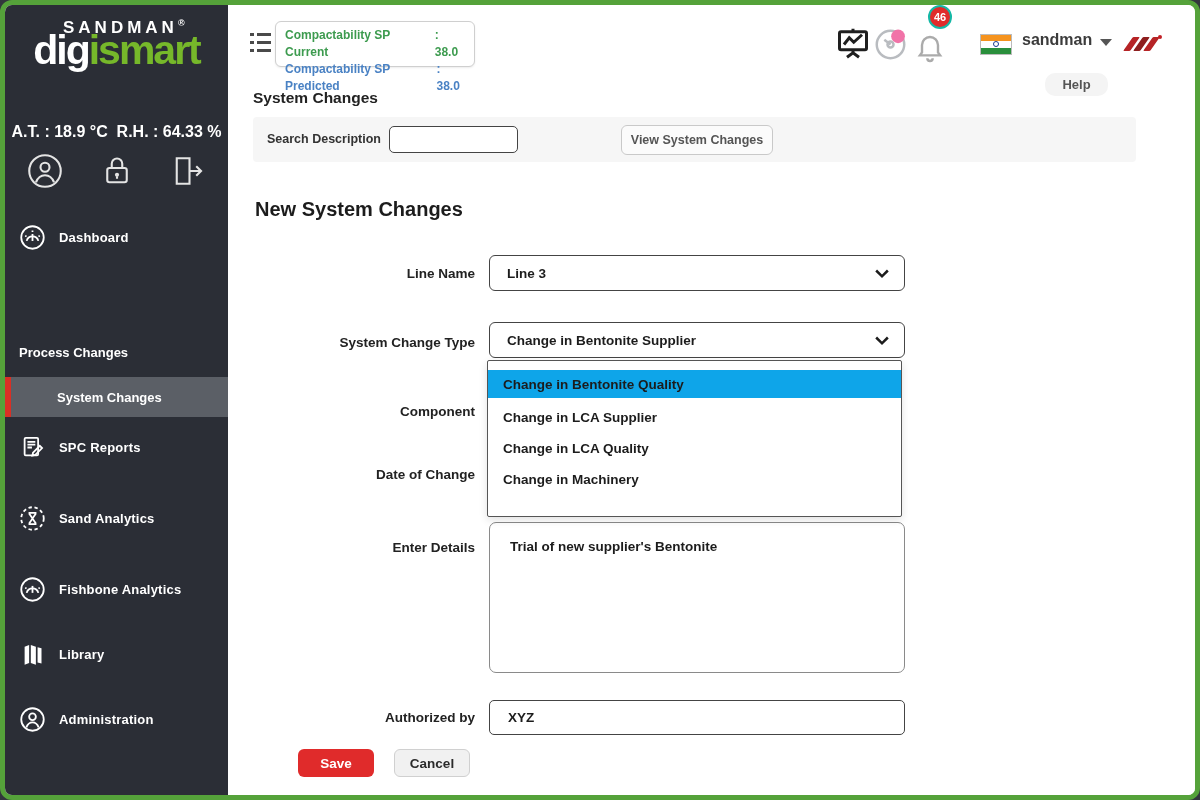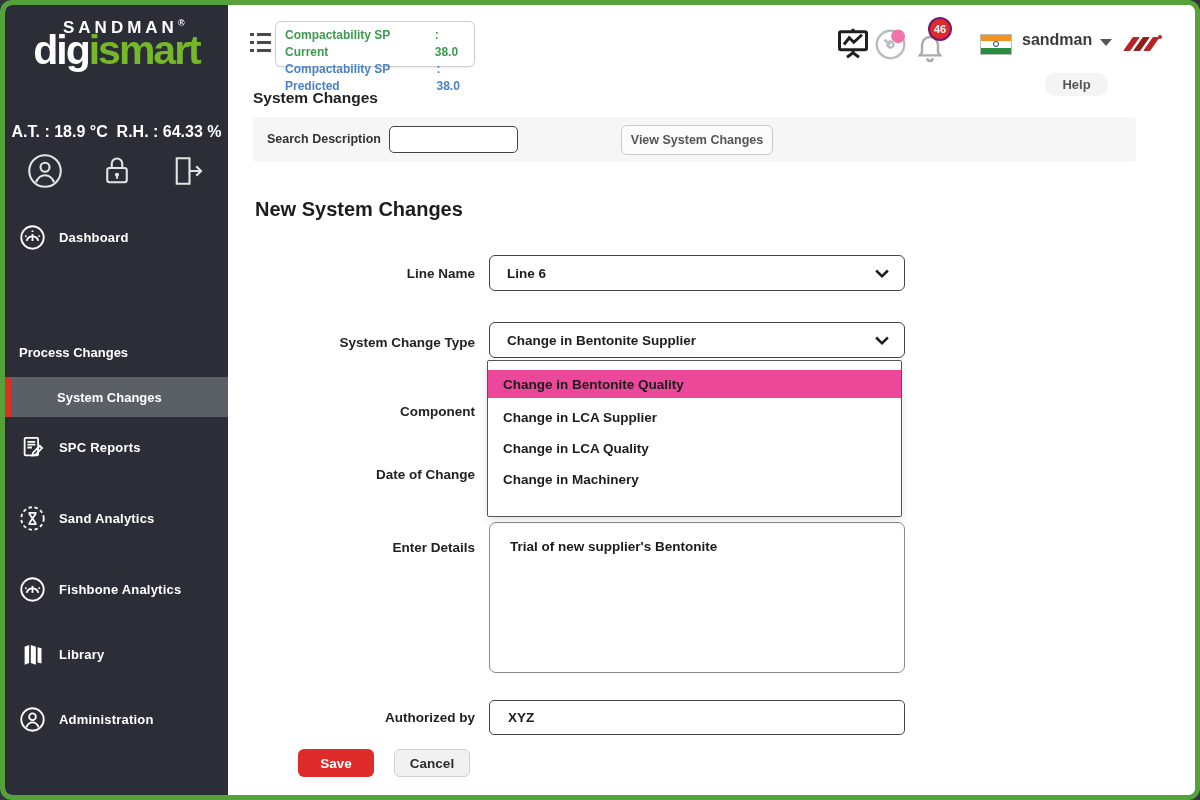--- a/index.html
+++ b/index.html
@@ -33,21 +33,21 @@
   .hamburger .dot { width:4px; height:3px; background:#4a4a4a; margin-right:3px; }
   .hamburger .bar { width:14px; height:3px; background:#4a4a4a; }
 
   .sp-box { position:absolute; left:47px; top:16px; width:200px; height:46px; background:#ffffff; border:1px solid #cfcfcf; border-radius:6px; box-shadow:0 1px 2px rgba(0,0,0,.08); padding:5px 9px 0 9px; font-size:12px; font-weight:bold; }
   .sp-row { display:flex; justify-content:space-between; line-height:17px; }
   .sp-cur { color:#3d9b4f; }
   .sp-pred { color:#4a82c4; }
 
   .tb-icons { position:absolute; top:0; left:0; right:0; height:60px; }
   .icon-abs { position:absolute; }
-  .badge { position:absolute; left:700px; top:12px; width:24px; height:24px; background:#e02b2b; border-radius:50%; color:#ffffff; font-size:11px; font-weight:bold; display:flex; align-items:center; justify-content:center; border:2px solid #701a75; }
+  .badge { position:absolute; left:700px; top:0; width:24px; height:24px; background:#e02b2b; border-radius:50%; color:#ffffff; font-size:11px; font-weight:bold; display:flex; align-items:center; justify-content:center; border:2px solid #14b8a6; }
   .flag { position:absolute; left:752px; top:29px; width:32px; height:21px; border:1px solid #bbb; display:flex; flex-direction:column; }
   .flag .f1 { flex:1; background:#f5931e; }
   .flag .f2 { flex:1; background:#ffffff; position:relative; }
   .flag .f3 { flex:1; background:#2a8f3c; }
   .flag .chakra { position:absolute; left:50%; top:50%; width:6px; height:6px; margin:-3px 0 0 -3px; border:1.5px solid #1a3a8f; border-radius:50%; }
   .user-name { position:absolute; left:794px; top:26px; font-size:16px; font-weight:bold; color:#3b3b3b; cursor:pointer; }
   .user-caret { position:absolute; left:872px; top:34px; width:0; height:0; border-left:6px solid transparent; border-right:6px solid transparent; border-top:7px solid #555; cursor:pointer; }
   .brand-mark { position:absolute; left:900px; top:30px; width:36px; height:17px; }
   .brand-mark .s { position:absolute; top:2px; width:7px; height:14px; background:#b62426; transform:skewX(-35deg); border-radius:1px; }
   .brand-mark .s2 { left:10px; background:#8e1f1f; }
@@ -63,21 +63,21 @@
   .view-btn { position:absolute; left:368px; top:8px; width:152px; height:30px; background:#fbfbfb; border:1px solid #c9c9c9; border-radius:6px; font-family:inherit; font-size:12.5px; font-weight:bold; color:#555; cursor:pointer; }
 
   .form-title { position:absolute; left:27px; top:193px; font-size:20px; font-weight:bold; color:#1c1c1c; }
 
   .f-label { position:absolute; left:77px; width:170px; text-align:right; font-size:13.5px; font-weight:bold; color:#222; }
   .sel { position:absolute; left:261px; width:416px; height:36px; border:1.6px solid #444; border-radius:6px; background:#fff; display:flex; align-items:center; padding:0 14px 0 17px; font-size:13.5px; font-weight:bold; color:#1c1c1c; cursor:pointer; }
   .sel svg { position:absolute; right:12px; width:20px; height:20px; stroke:#1c1c1c; stroke-width:3; fill:none; }
 
   .dd-panel { position:absolute; left:259px; top:355px; width:415px; height:157px; background:#fff; border:1px solid #555; border-radius:2px; box-shadow:0 3px 8px rgba(0,0,0,.12); padding-top:9px; z-index:5; }
   .dd-opt { height:31px; display:flex; align-items:center; padding-left:15px; font-size:13.5px; font-weight:bold; color:#1c1c1c; cursor:pointer; }
-  .dd-opt.hl { background:#ec4899; height:28px; margin-bottom:4px; }
+  .dd-opt.hl { background:#0ea5e9; height:28px; margin-bottom:4px; }
 
   .details-area { position:absolute; left:261px; top:517px; width:416px; height:151px; border:1px solid #8a8a8a; border-radius:7px; padding:16px 20px; font-family:inherit; font-size:13.5px; font-weight:bold; color:#1c1c1c; resize:none; }
   .auth-input { position:absolute; left:261px; top:695px; width:416px; height:35px; border:1.6px solid #444; border-radius:5px; padding:0 18px; font-family:inherit; font-size:13.5px; font-weight:bold; color:#1c1c1c; }
 
   .save-btn { position:absolute; left:70px; top:744px; width:76px; height:28px; background:#e02b2b; color:#fff; border:none; border-radius:6px; font-family:inherit; font-size:13.5px; font-weight:bold; cursor:pointer; }
   .cancel-btn { position:absolute; left:166px; top:744px; width:76px; height:28px; background:#f1f1f1; color:#2b2b2b; border:1px solid #d0d0d0; border-radius:6px; font-family:inherit; font-size:13.5px; font-weight:bold; cursor:pointer; }
 </style>
 </head>
 <body>
 
@@ -268,21 +268,21 @@
     <div class="search-panel">
       <span class="search-label">Search Description</span>
       <input class="search-input" type="text" value="" style="">
       <button class="view-btn">View System Changes</button>
     </div>
 
     <div class="form-title">New System Changes</div>
 
     <div class="f-label" style="top:261px;">Line Name</div>
     <div class="sel" style="top:250px;">
-      <span>Line 6</span>
+      <span>Line 3</span>
       <svg viewBox="0 0 24 24">
           <polyline points="5 9 12 16 19 9"></polyline>
         </svg>
     </div>
 
     <div class="f-label" style="top:330px;">System Change Type</div>
     <div class="sel" style="top:317px;">
       <span>Change in Bentonite Supplier</span>
       <svg viewBox="0 0 24 24">
           <polyline points="5 9 12 16 19 9"></polyline>

